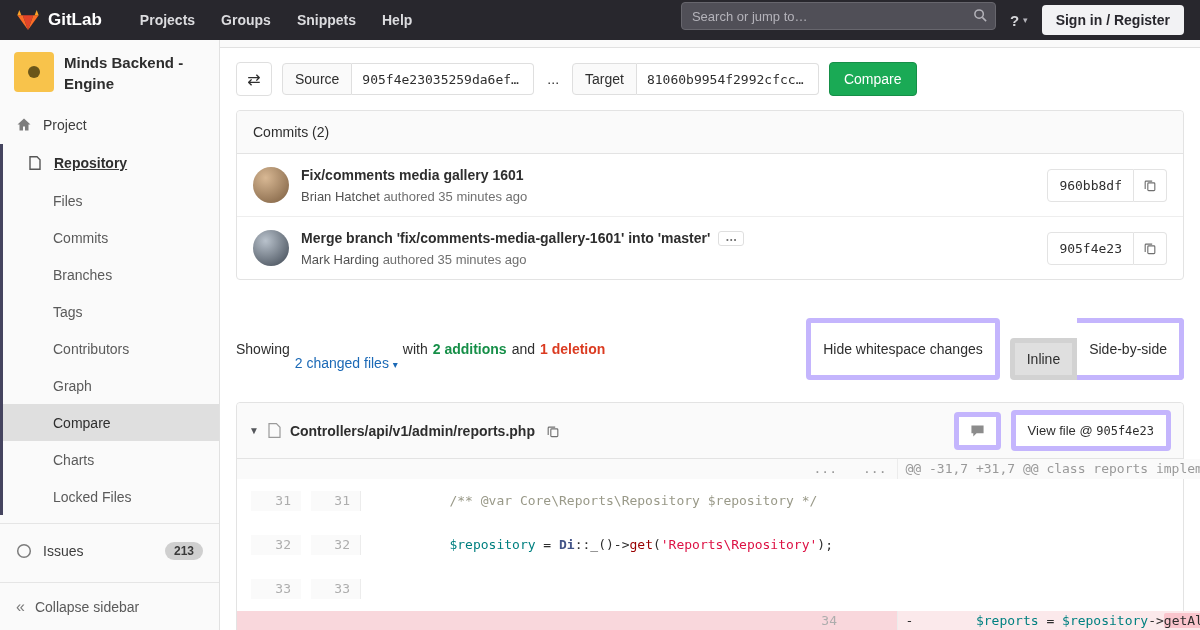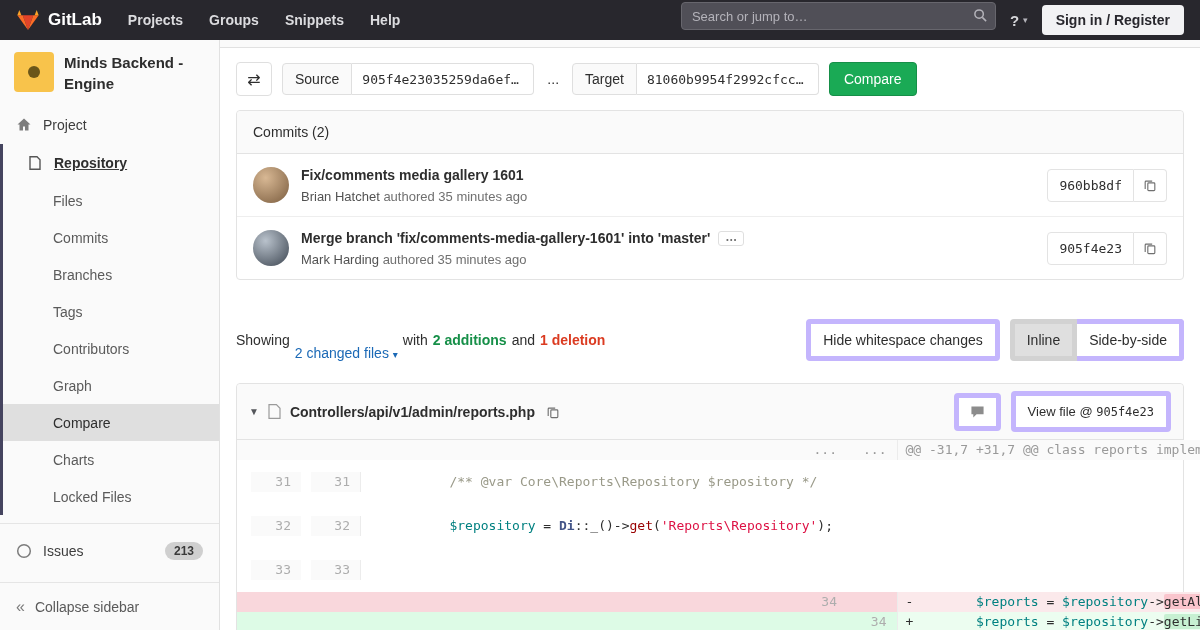--- a/index.html
+++ b/index.html
@@ -3,21 +3,21 @@
 <meta charset="utf-8">
 <style>
   * { box-sizing: border-box; }
   html,body { margin:0; padding:0; width:1200px; height:630px; overflow:hidden;
     font-family:"Liberation Sans", sans-serif; background:#fff; color:#2e2e2e; }
   .mono { font-family:"DejaVu Sans Mono", monospace; }
 
   
   .navbar { position:fixed; top:0; left:0; width:1200px; height:40px; background:#28272d;
     display:flex; align-items:center; padding:0 16px; z-index:30; }
-  .logo { display:flex; align-items:center; gap:8px; margin-right:26px; cursor:pointer; }
+  .logo { display:flex; align-items:center; gap:8px; margin-right:38px; cursor:pointer; }
   .logo-text { color:#fff; font-weight:700; font-size:17px; }
   .nav-menu { display:flex; align-items:center; gap:26px; }
   .nav-menu a { color:#dcdcdf; font-size:14px; font-weight:600; text-decoration:none; cursor:pointer; }
   .nav-right { margin-left:auto; display:flex; align-items:center; gap:14px; }
   .search-box { position:relative; width:315px; height:36px; }
   .search-box input { width:100%; height:28px; background:#504f57; border:1px solid #67666d;
     border-radius:4px; padding:0 30px 0 10px; font-size:13px; color:#e8e8ea;
     font-family:"Liberation Sans", sans-serif; }
   .search-box input::placeholder { color:#b4b3ba; }
   .search-icon { position:absolute; right:8px; top:6px; }
@@ -102,21 +102,21 @@
   .summary-left { font-size:14px; display:flex; align-items:center; gap:5px; }
   .files-link { color:#1b69b6; text-decoration:none; cursor:pointer;margin-top:27px; }
   .caret { font-size:10px; }
   .additions { color:#168f48; font-weight:700; }
   .deletions { color:#db3b21; font-weight:700; }
   .summary-right { margin-left:auto; display:flex; gap:10px; }
   .btn { border:5px solid #c4b5fd; background:#fff; color:#2e2e2e; font-size:14px;
     padding:8px 12px; border-radius:4px; cursor:pointer; font-family:"Liberation Sans", sans-serif; }
   .btn-group { display:flex; }
   .btn-group .btn { border-radius:0; }
-  .btn-group .btn:first-child { border-radius:4px 0 0 4px; }
+  .btn-group .btn:first-child { border-radius:4px 0 0 4px;margin-top:20px; }
   .btn-group .btn:last-child { border-radius:0 4px 4px 0; border-left:none; }
   .btn-group .btn.active { background:#dfdfdf; border-color:#d2d2d2; }
 
   .diff-card { border-radius:4px 4px 0 0; }
   .file-header { display:flex; align-items:center; padding:7px 12px; background:#fafafa;
     border-bottom:1px solid #e3e3e3; gap:9px; border-radius:4px 4px 0 0; }
   .file-caret { font-size:10px; color:#54565b; cursor:pointer; }
   .file-path { font-weight:600; font-size:14px; color:#2e2e2e; text-decoration:none; cursor:pointer; }
   .copy-path { border:none; background:transparent; padding:2px; cursor:pointer; display:flex; }
   .file-actions { margin-left:auto; display:flex; gap:10px; align-items:center; }

